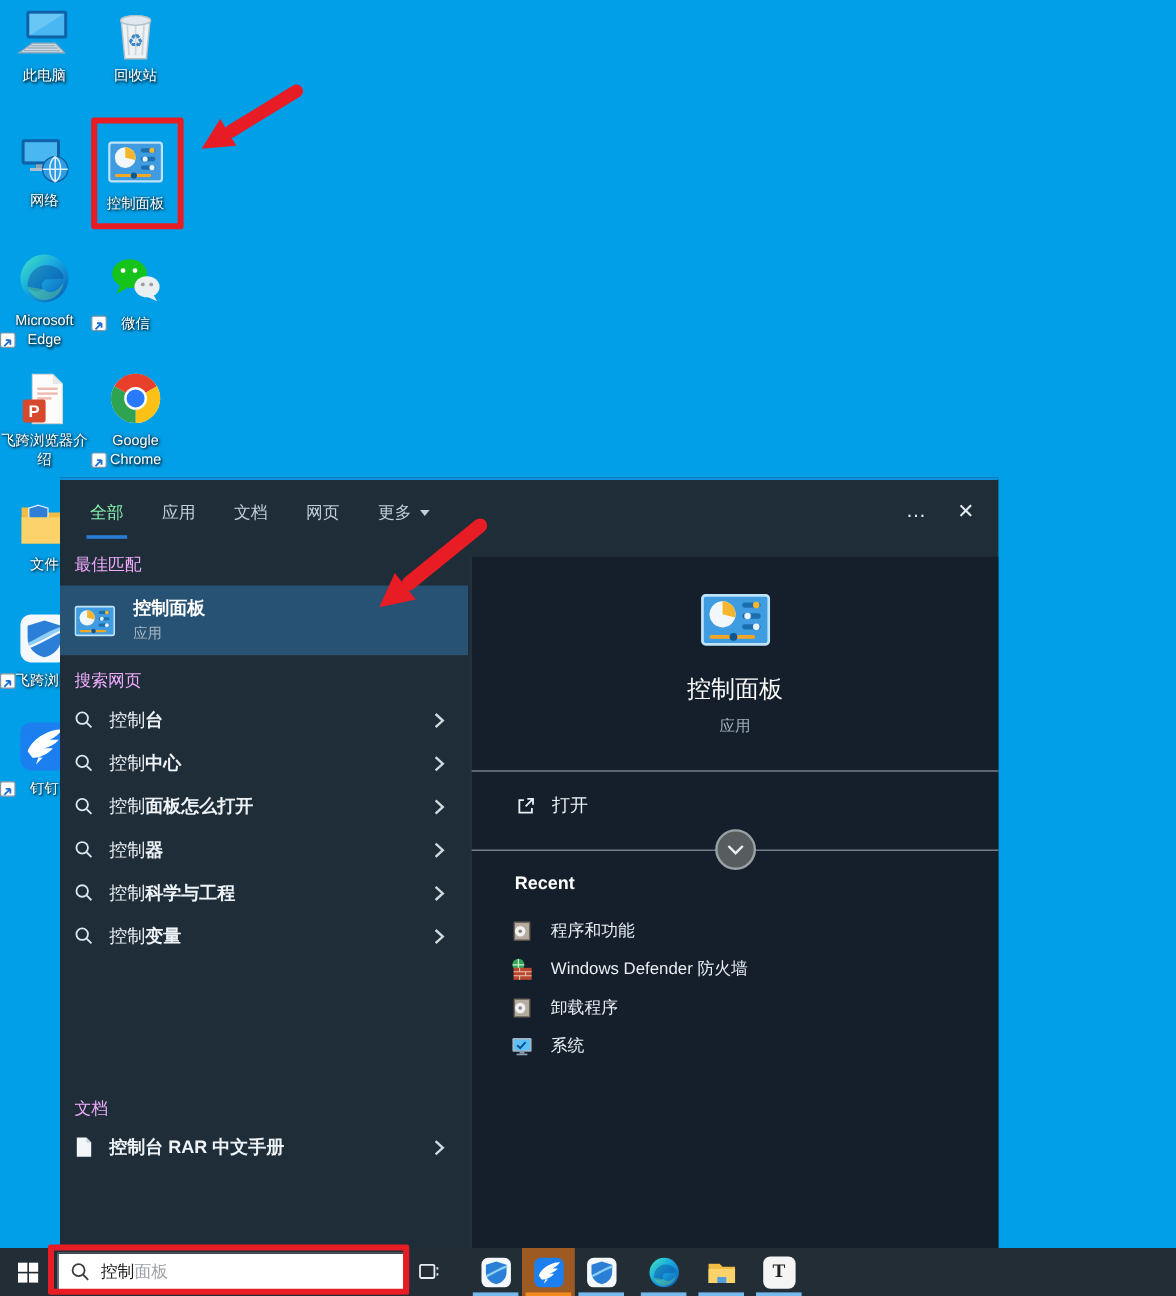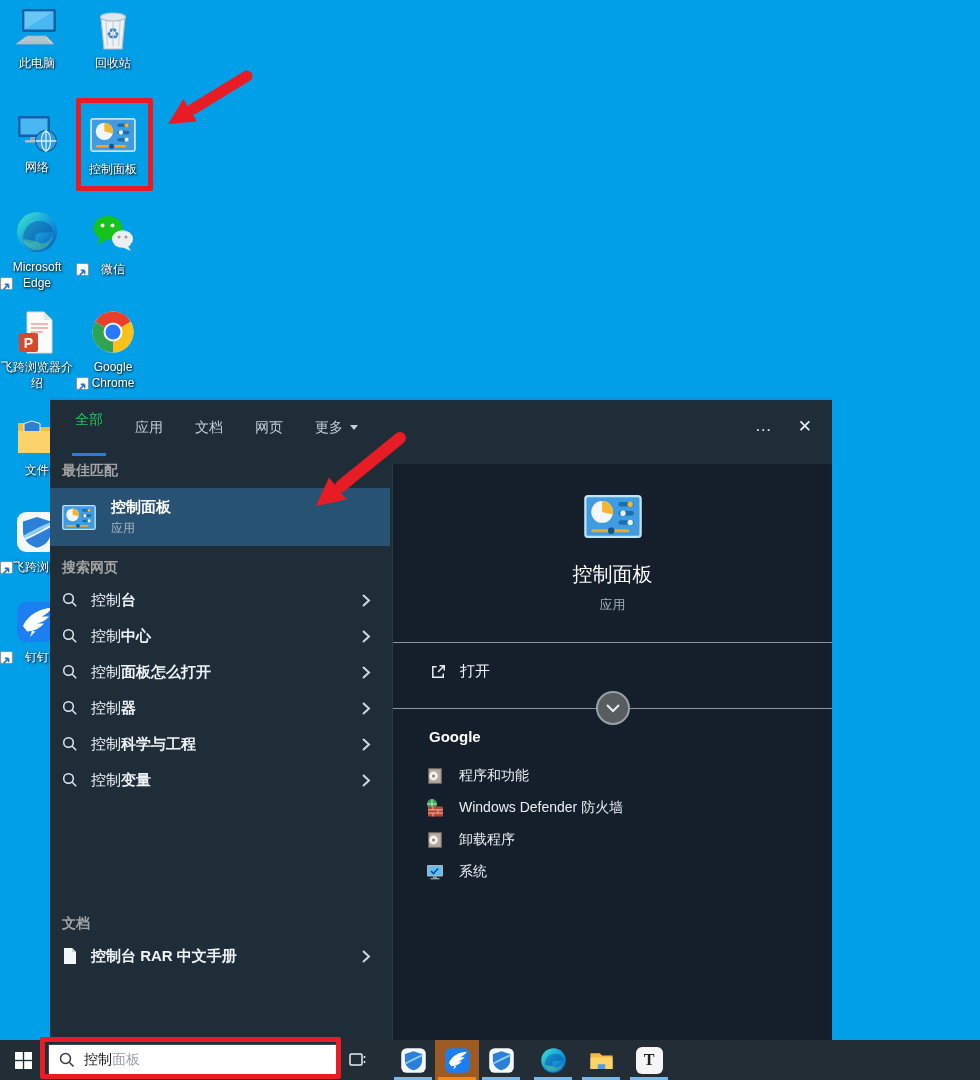--- a/index.html
+++ b/index.html
@@ -27,26 +27,26 @@
   #arrow-overlay { position: absolute; left: 0; top: 0; z-index: 31; pointer-events: none; }
 
   
   .panel {
     position: absolute; left: 50px; top: 398px; width: 782px; height: 642px;
     background: #1f2d39; z-index: 10; color: #eef3f6;
     border-top: 2px solid #0f8fdf;
   }
   .tabbar { position: absolute; left: 0; top: 0; width: 100%; height: 52px; display: flex; align-items: center; padding-left: 22px; }
   .tab { font-size: 14px; color: #c3ced6; padding: 15px 3px 12px; margin-right: 26px; display: flex; align-items: center; cursor: pointer; }
-  .tab.active { color: #22c55e; border-bottom: 3px solid #2a7cd4; padding-bottom: 24px; }
+  .tab.active { color: #86efac; border-bottom: 3px solid #2a7cd4; padding-bottom: 9px; }
   .tab .tri { width: 0; height: 0; border-left: 4px solid transparent; border-right: 4px solid transparent; border-top: 5px solid #c3ced6; margin-left: 7px; }
   .tab-actions { margin-left: auto; display: flex; align-items: center; gap: 26px; padding-right: 20px; }
   .tab-actions span { font-size: 17px; color: #e5ecf0; cursor: pointer; }
 
-  .sec-h { position: absolute; left: 12px; font-size: 14px; font-weight: bold; color: #a3a3a3; height: 26px; line-height: 26px; }
+  .sec-h { position: absolute; left: 12px; font-size: 14px; font-weight: normal; color: #f0abfc; height: 26px; line-height: 26px; }
 
   .bm-row {
     position: absolute; left: 0; top: 88px; width: 340px; height: 58px;
     background: #285273; display: flex; align-items: center; padding-left: 12px; cursor: pointer;
   }
   .bm-ic { width: 34px; height: 27px; flex: 0 0 auto; }
   .bm-txt { margin-left: 15px; }
   .bm-title { font-size: 15px; font-weight: bold; color: #fff; }
   .bm-sub { font-size: 12px; color: #a8b6c0; margin-top: 3px; }
 
@@ -435,21 +435,21 @@
       <span class="txt">打开</span>
     </div>
 
     <div class="pv-div" style="top:244px"></div>
     <div class="pv-circle">
       <svg width="18" height="12" viewBox="0 0 18 12">
           <path d="M3 3 L9 9 L15 3" stroke="#e8eef2" stroke-width="2" fill="none"></path>
         </svg>
     </div>
 
-    <div class="pv-recent-h">Google</div>
+    <div class="pv-recent-h">Recent</div>
 
     <div class="pv-recent">
       <div class="rc-row">
         <svg class="ricn" viewBox="0 0 20 20">
           <rect x="3" y="2" width="14" height="16" rx="1" fill="#6e6257"></rect>
           <rect x="4.2" y="3.2" width="11.6" height="13.6" fill="#b5aca1"></rect>
           <circle cx="8.5" cy="10" r="4.4" fill="#f0f0f0"></circle>
             <circle cx="8.5" cy="10" r="1.5" fill="#8a8178"></circle>
         </svg>
         <span class="txt">程序和功能</span>

